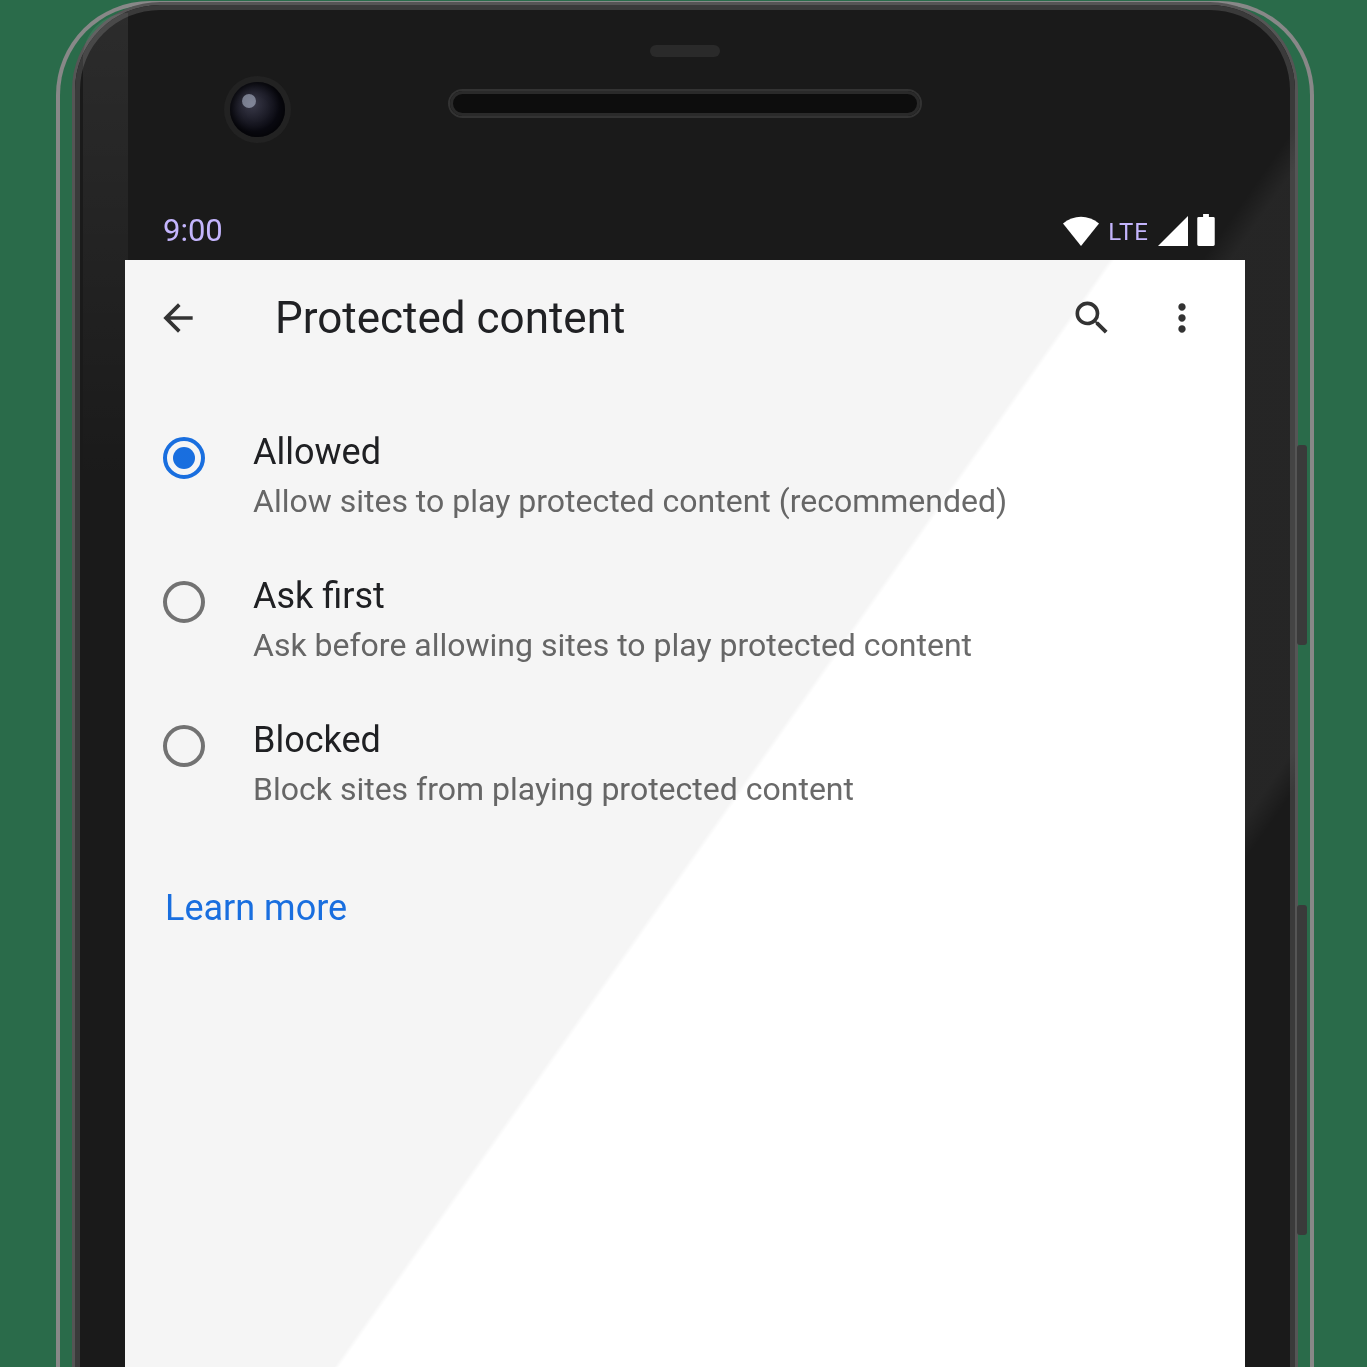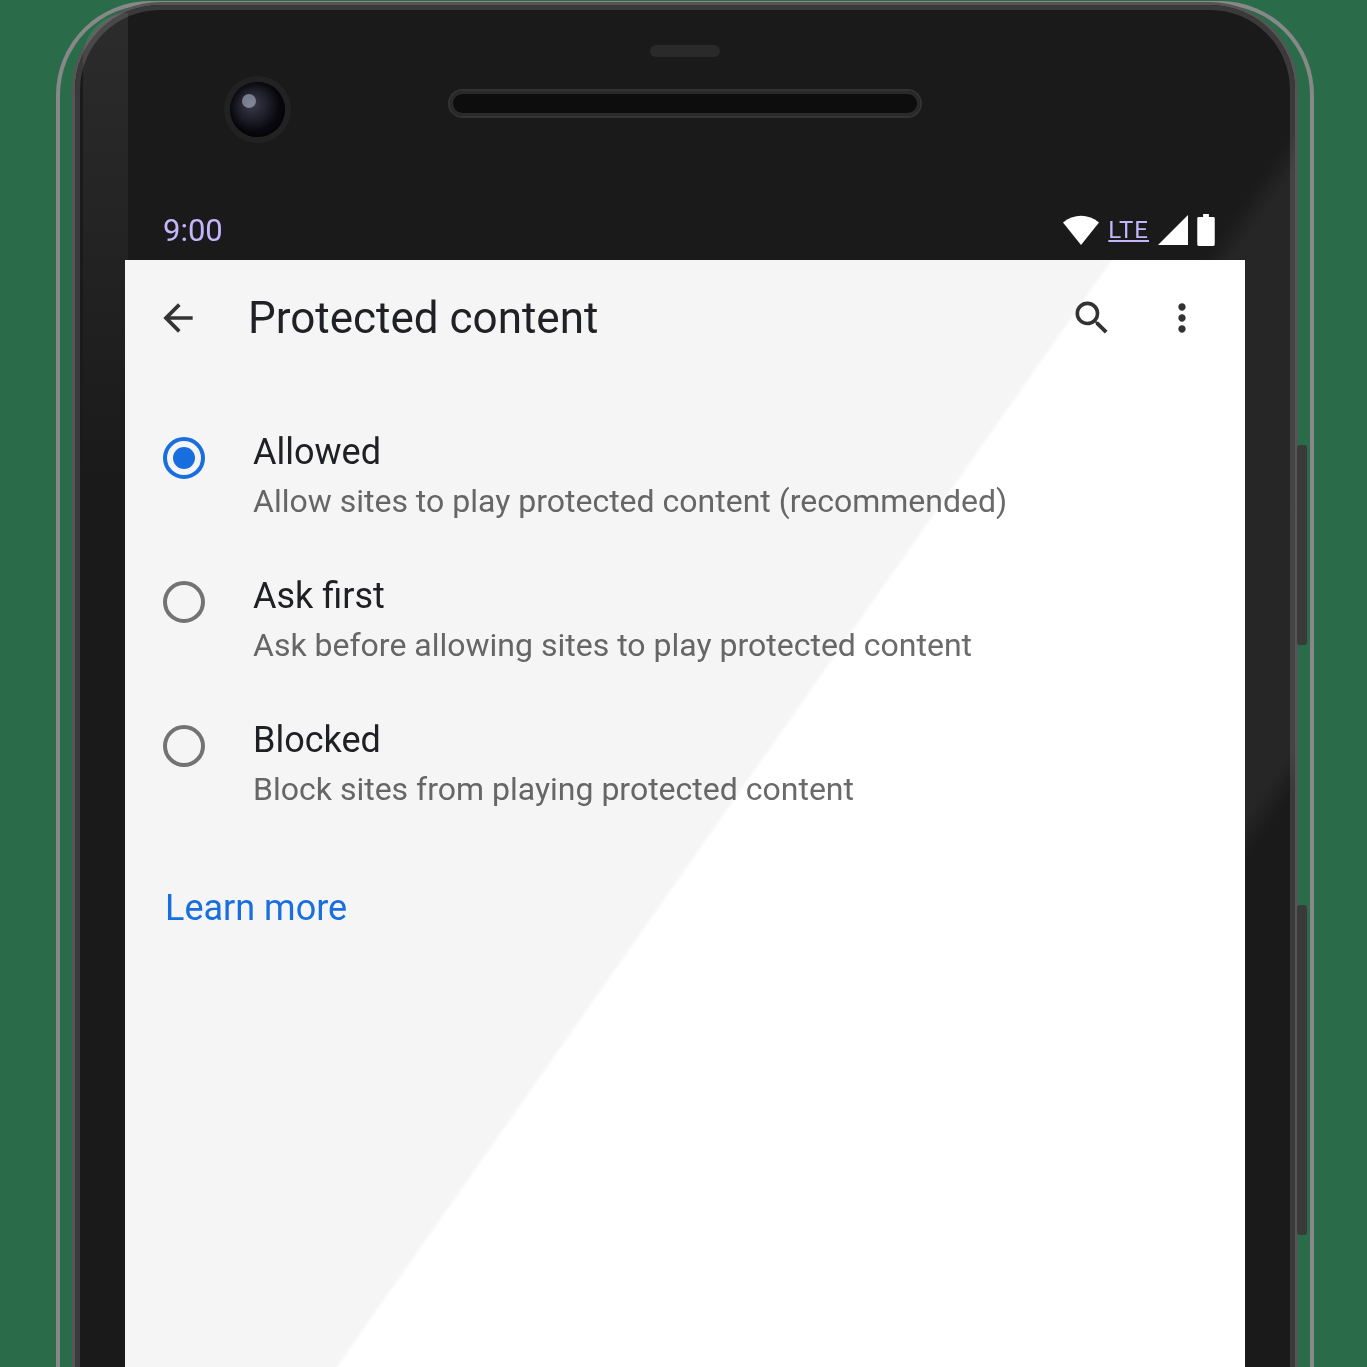--- a/index.html
+++ b/index.html
@@ -125,40 +125,40 @@
     height: 60px;
     color: #c4b5fd;
     display: flex;
     justify-content: space-between;
     align-items: center;
     padding: 0 30px 0 38px;
     font-size: 31px;
   }
   .status-right {
     display: flex;
-    align-items: center;
+    align-items: flex-end;
     gap: 8px;
-    text-decoration: underline;
   }
   .status-right svg { display: block; }
 
   .screen-diag {
     position:absolute;
     left:0; top:0; right:0; bottom:0;
     background: linear-gradient(125deg, rgba(0,0,0,0.04) 0%, rgba(0,0,0,0.04) 38%, rgba(0,0,0,0) 38.2%);
     pointer-events:none;
   }
 
   
   .app-bar {
     display: flex;
     align-items: center;
     height: 115px;
     padding: 5px 20px;
     position: relative;
+    gap: 27px;
   }
   .back-arrow {
     width: 50px; height: 50px;
     display: flex; align-items: center; justify-content: center;
     margin-left: 8px;
   }
   .app-title {
     font-size: 44px;
     color: #202124;
     margin-left: 45px;

